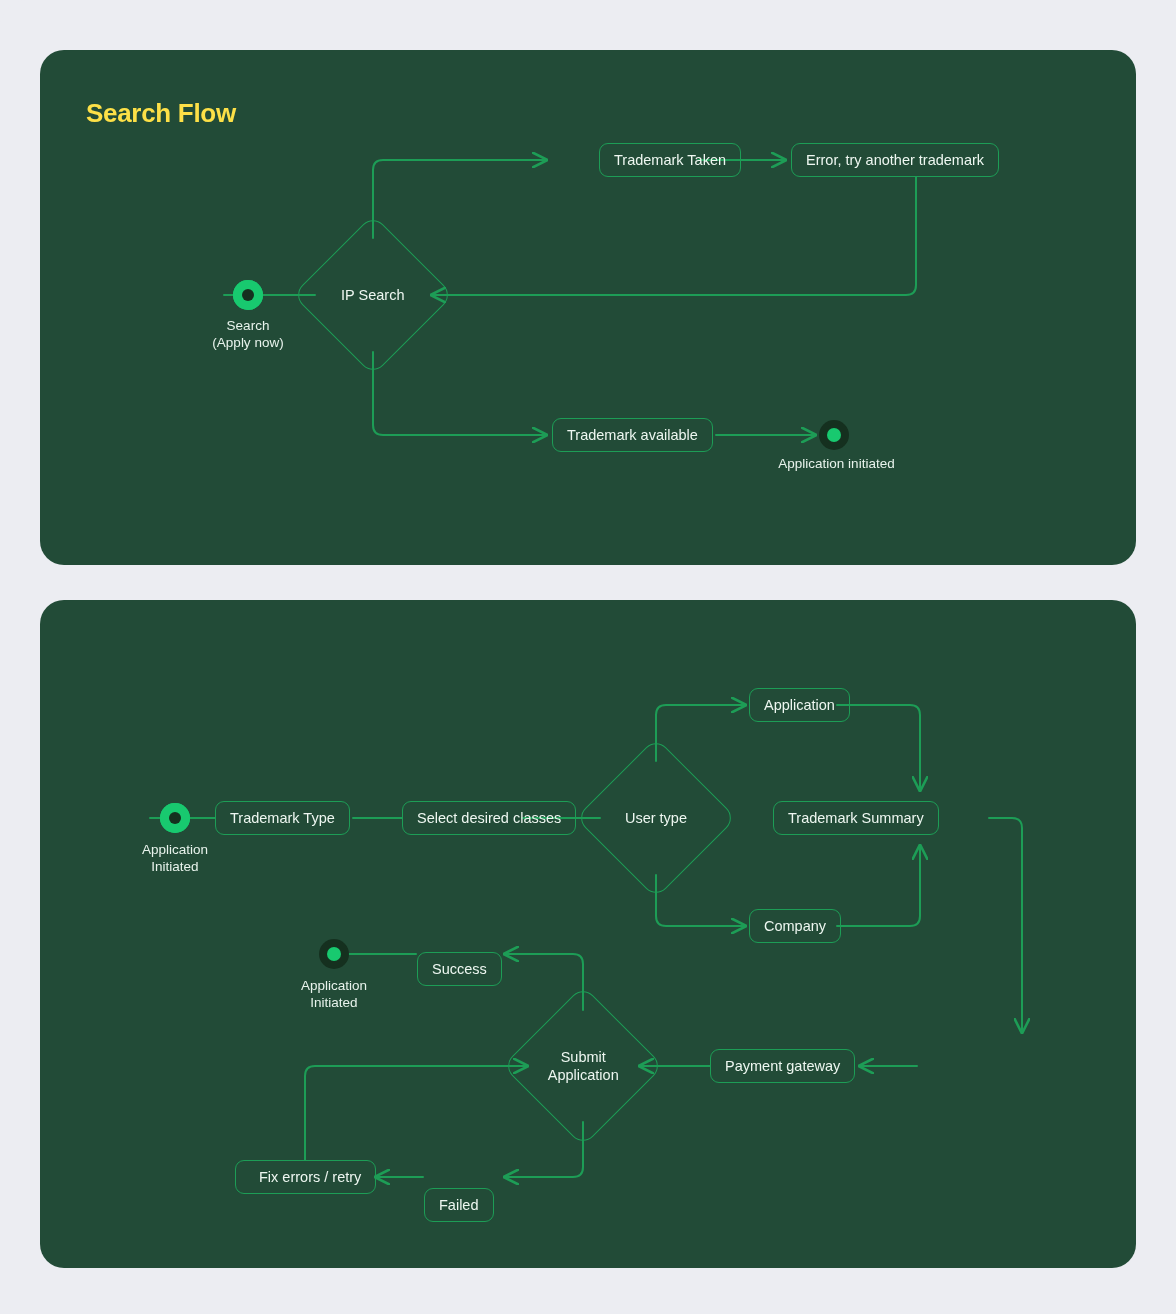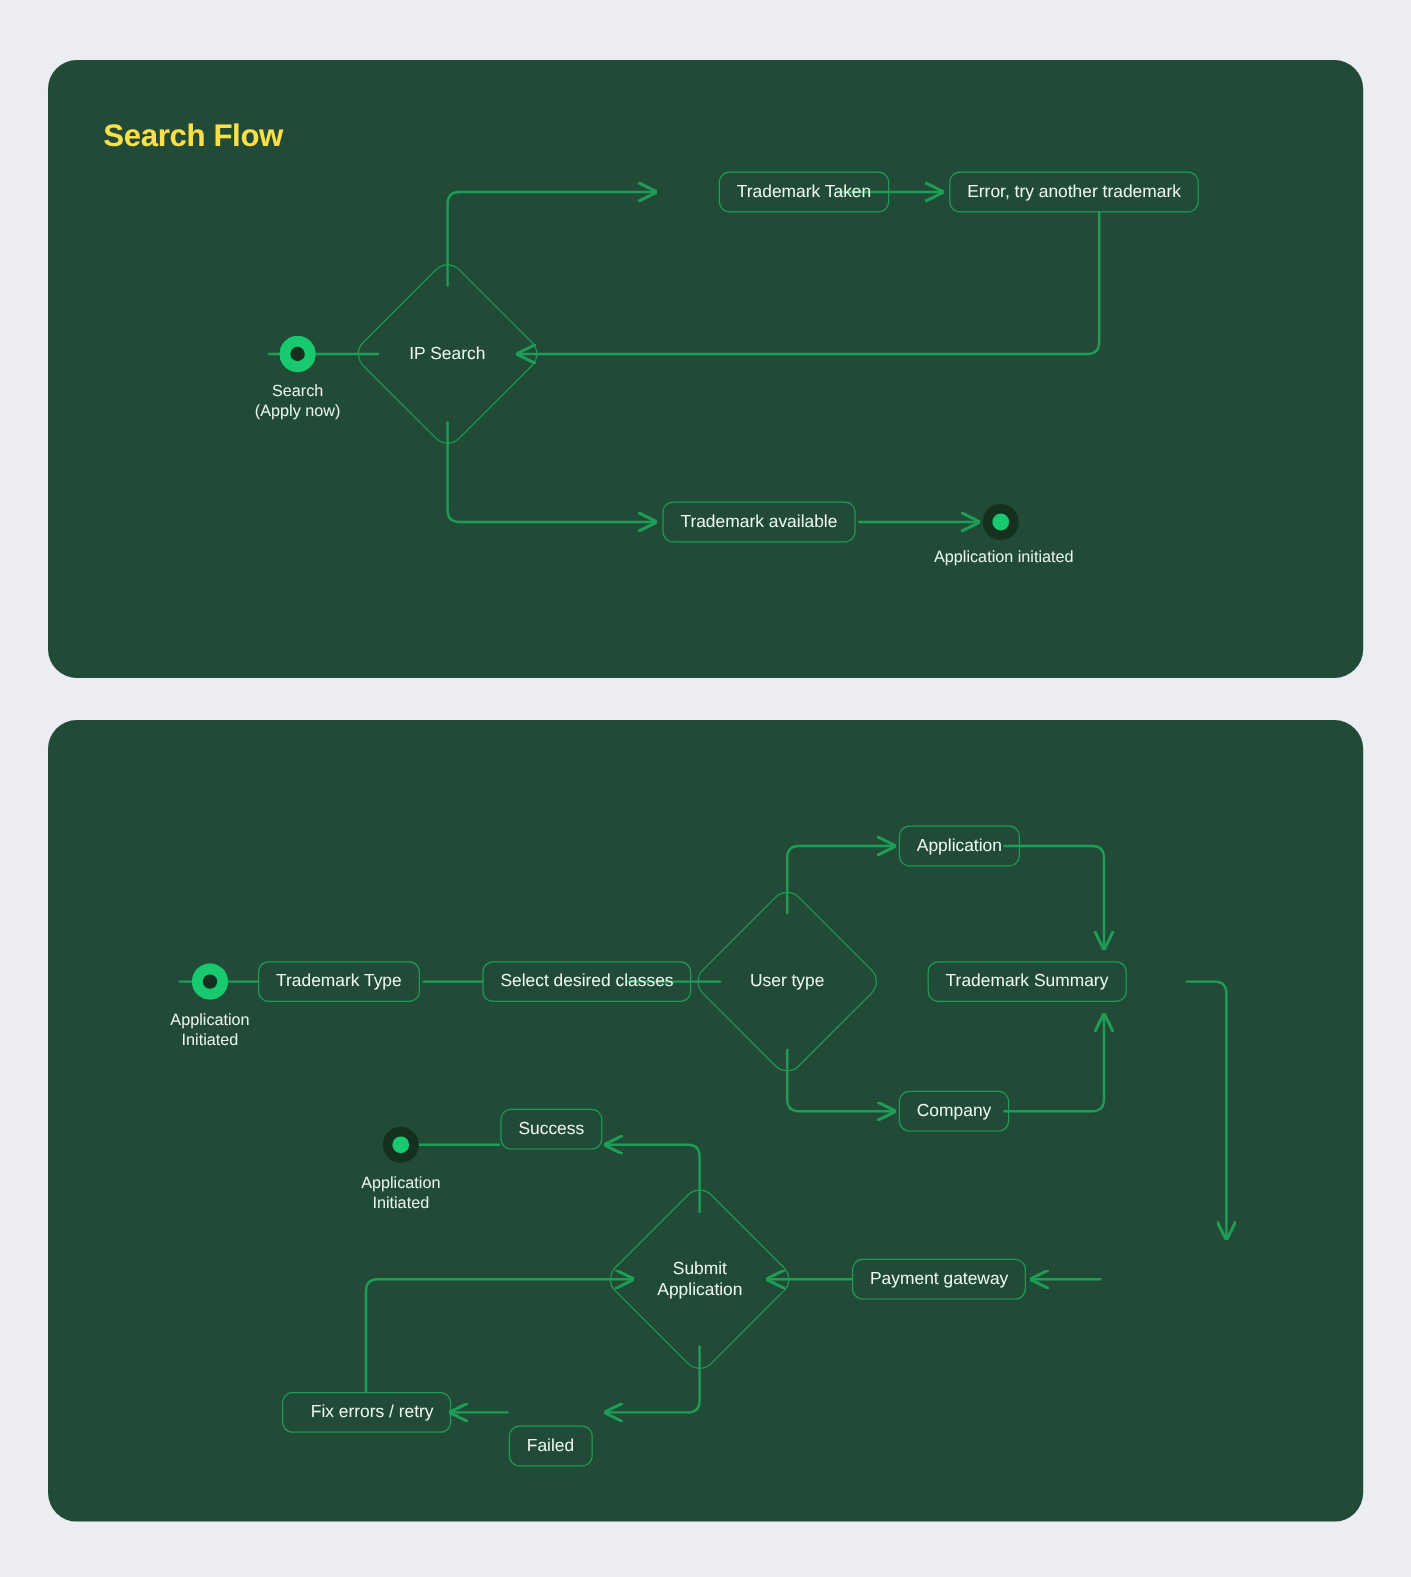--- a/index.html
+++ b/index.html
@@ -248,21 +248,21 @@
 
     <div class="node node-box" style="left:670px; top:449px;">
       <span>Payment gateway</span>
     </div>
 
     <div class="node node-diamond" style="left:486px; top:409px;">
       <span>Submit
 Application</span>
     </div>
 
-    <div class="node node-box" style="left:377px; top:324px;">
+    <div class="node node-box" style="left:377px; top:352px;">
       <span>Success</span>
     </div>
 
     <div class="node node-box" style="left:384px; top:588px;">
       <span>Failed</span>
     </div>
 
     <div class="node node-box" style="left:195px; top:560px;padding-left:23px;">
       <span>Fix errors / retry</span>
     </div>

